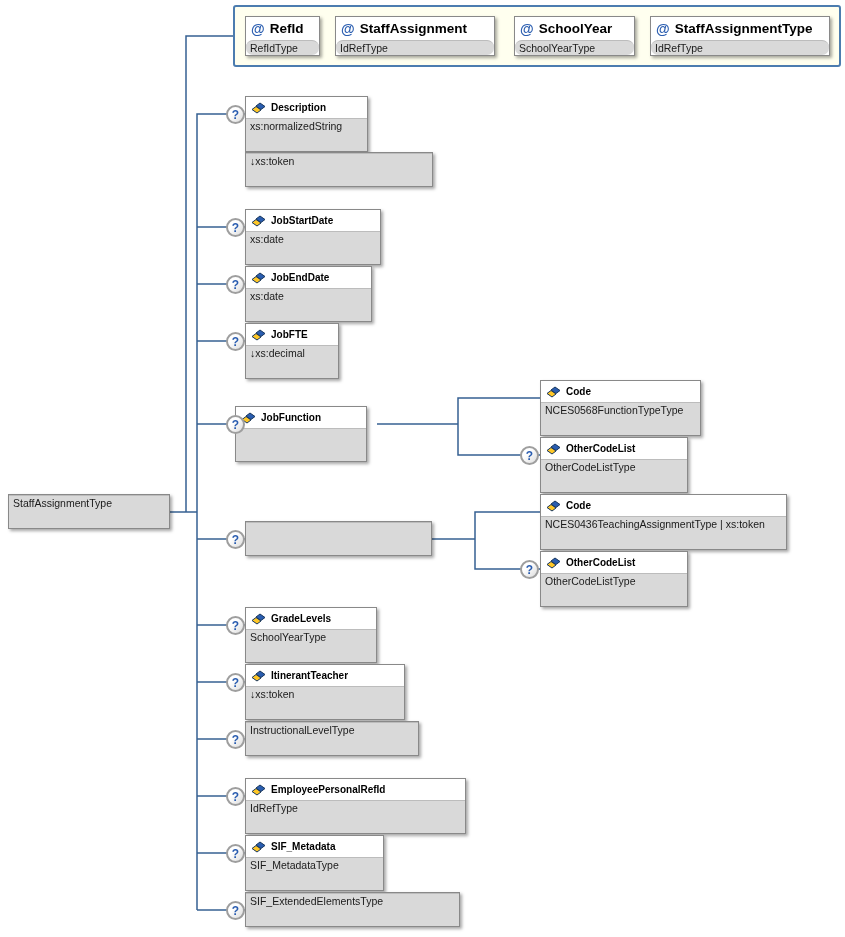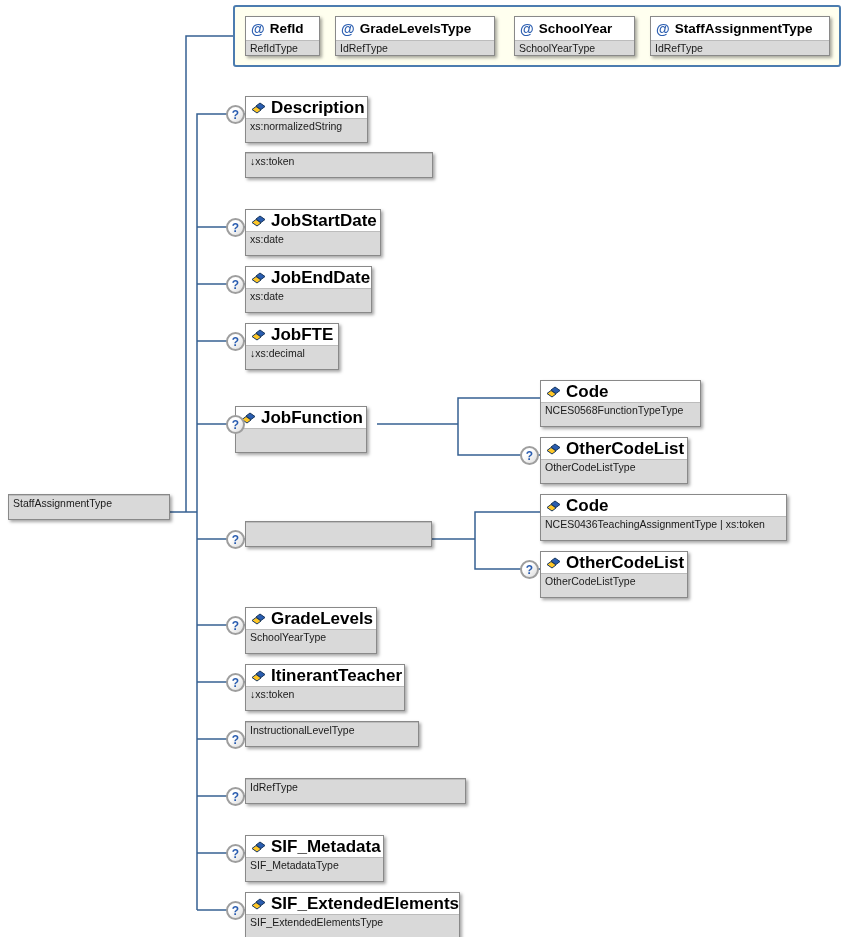--- a/index.html
+++ b/index.html
@@ -27,30 +27,30 @@
     background:var(--attr-container-bg);
     border:2px solid var(--attr-container-border);
     border-radius:3px;z-index:1;
   }
   .node{
     position:absolute;background:#ffffff;border:1px solid #898989;
     box-shadow:2px 2px 3px rgba(0,0,0,0.35);z-index:2;
   }
   .node .title{
     display:flex;align-items:center;gap:5px;height:21px;
-    padding:0 8px 0 5px;font-weight:bold;font-size:17px;color:#000;
+    padding:0 8px 0 5px;font-weight:bold;font-size:10px;color:#000;
     white-space:nowrap;overflow:hidden;
   }
   .node .type{
-    height:24px;background:var(--type-row-bg);border-top:1px solid #bcbcbc;
+    height:33px;background:var(--type-row-bg);border-top:1px solid #bcbcbc;
     font-size:10.5px;line-height:14px;padding:0 4px;color:#1a1a1a;
     white-space:nowrap;overflow:hidden;
   }
   .attr-node .title{height:23px;font-size:13.5px;}
-  .attr-node .type{height:15px;}
+  .attr-node .type{height:15px;border-radius:7px;}
   .el-icon{display:inline-flex;flex:0 0 auto;}
   .el-icon path{stroke:#17365D;stroke-width:1;}
   .at-glyph{
     color:var(--icon-blue);font-weight:bold;font-size:14px;line-height:1;
     flex:0 0 auto;
   }
   .opt-circle{
     position:absolute;width:19px;height:19px;border-radius:50%;
     border:2px solid #9E9E9E;
     background:linear-gradient(135deg,#ffffff 35%,#dcdcdc 100%);
@@ -93,21 +93,21 @@
 <div class="node attr-node" style="left:245px;top:16px;width:75px">
   <div class="title">
       <span class="at-glyph">@</span>
       <span>RefId</span>
     </div>
   <div class="type">RefIdType</div>
 </div>
 <div class="node attr-node" style="left:335px;top:16px;width:160px">
   <div class="title">
       <span class="at-glyph">@</span>
-      <span>GradeLevelsType</span>
+      <span>StaffAssignment</span>
     </div>
   <div class="type">IdRefType</div>
 </div>
 <div class="node attr-node" style="left:514px;top:16px;width:121px">
   <div class="title">
       <span class="at-glyph">@</span>
       <span>SchoolYear</span>
     </div>
   <div class="type">SchoolYearType</div>
 </div>
@@ -210,44 +210,44 @@
         </svg>
       </span>
       <span>ItinerantTeacher</span>
     </div>
   <div class="type">↓xs:token</div>
 </div>
 <div class="node" style="left:245px;top:721px;width:174px">
   <div class="type">InstructionalLevelType</div>
 </div>
 <div class="node" style="left:245px;top:778px;width:221px">
+  <div class="title">
+      <span class="el-icon">
+        <svg width="15" height="12" viewBox="0 0 15 12">
+          <path d="M5 4 L9 1 L14 4.5 L10 7.5 Z" style="fill:var(--icon-blue)"></path>
+          <path d="M1 7.5 L5 4.5 L10 8 L6 11 Z" style="fill:var(--icon-yellow)"></path>
+        </svg>
+      </span>
+      <span>EmployeePersonalRefId</span>
+    </div>
   <div class="type">IdRefType</div>
 </div>
 <div class="node" style="left:245px;top:835px;width:139px">
   <div class="title">
       <span class="el-icon">
         <svg width="15" height="12" viewBox="0 0 15 12">
           <path d="M5 4 L9 1 L14 4.5 L10 7.5 Z" style="fill:var(--icon-blue)"></path>
           <path d="M1 7.5 L5 4.5 L10 8 L6 11 Z" style="fill:var(--icon-yellow)"></path>
         </svg>
       </span>
       <span>SIF_Metadata</span>
     </div>
   <div class="type">SIF_MetadataType</div>
 </div>
 <div class="node" style="left:245px;top:892px;width:215px">
-  <div class="title">
-      <span class="el-icon">
-        <svg width="15" height="12" viewBox="0 0 15 12">
-          <path d="M5 4 L9 1 L14 4.5 L10 7.5 Z" style="fill:var(--icon-blue)"></path>
-          <path d="M1 7.5 L5 4.5 L10 8 L6 11 Z" style="fill:var(--icon-yellow)"></path>
-        </svg>
-      </span>
-      <span>SIF_ExtendedElements</span>
-    </div>
   <div class="type">SIF_ExtendedElementsType</div>
 </div>
 
 <div class="node" style="left:540px;top:380px;width:161px">
   <div class="title">
       <span class="el-icon">
         <svg width="15" height="12" viewBox="0 0 15 12">
           <path d="M5 4 L9 1 L14 4.5 L10 7.5 Z" style="fill:var(--icon-blue)"></path>
           <path d="M1 7.5 L5 4.5 L10 8 L6 11 Z" style="fill:var(--icon-yellow)"></path>
         </svg>

